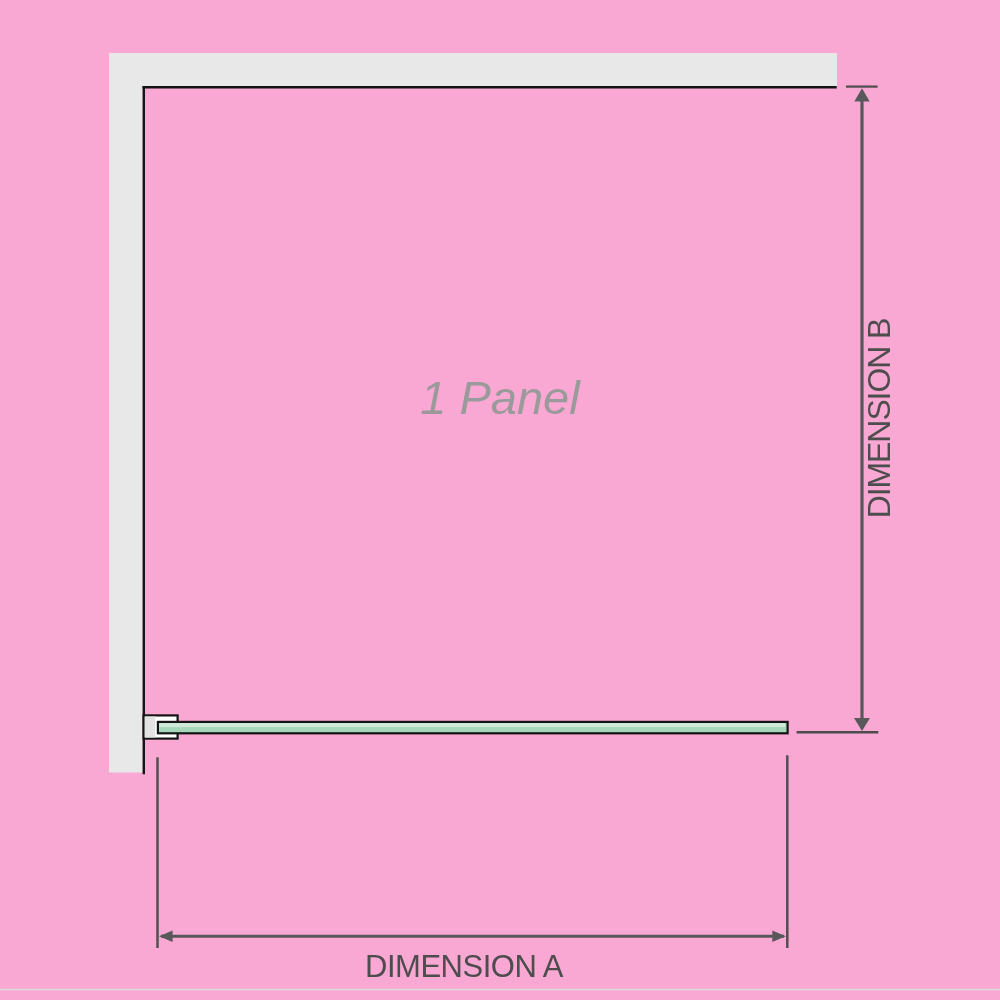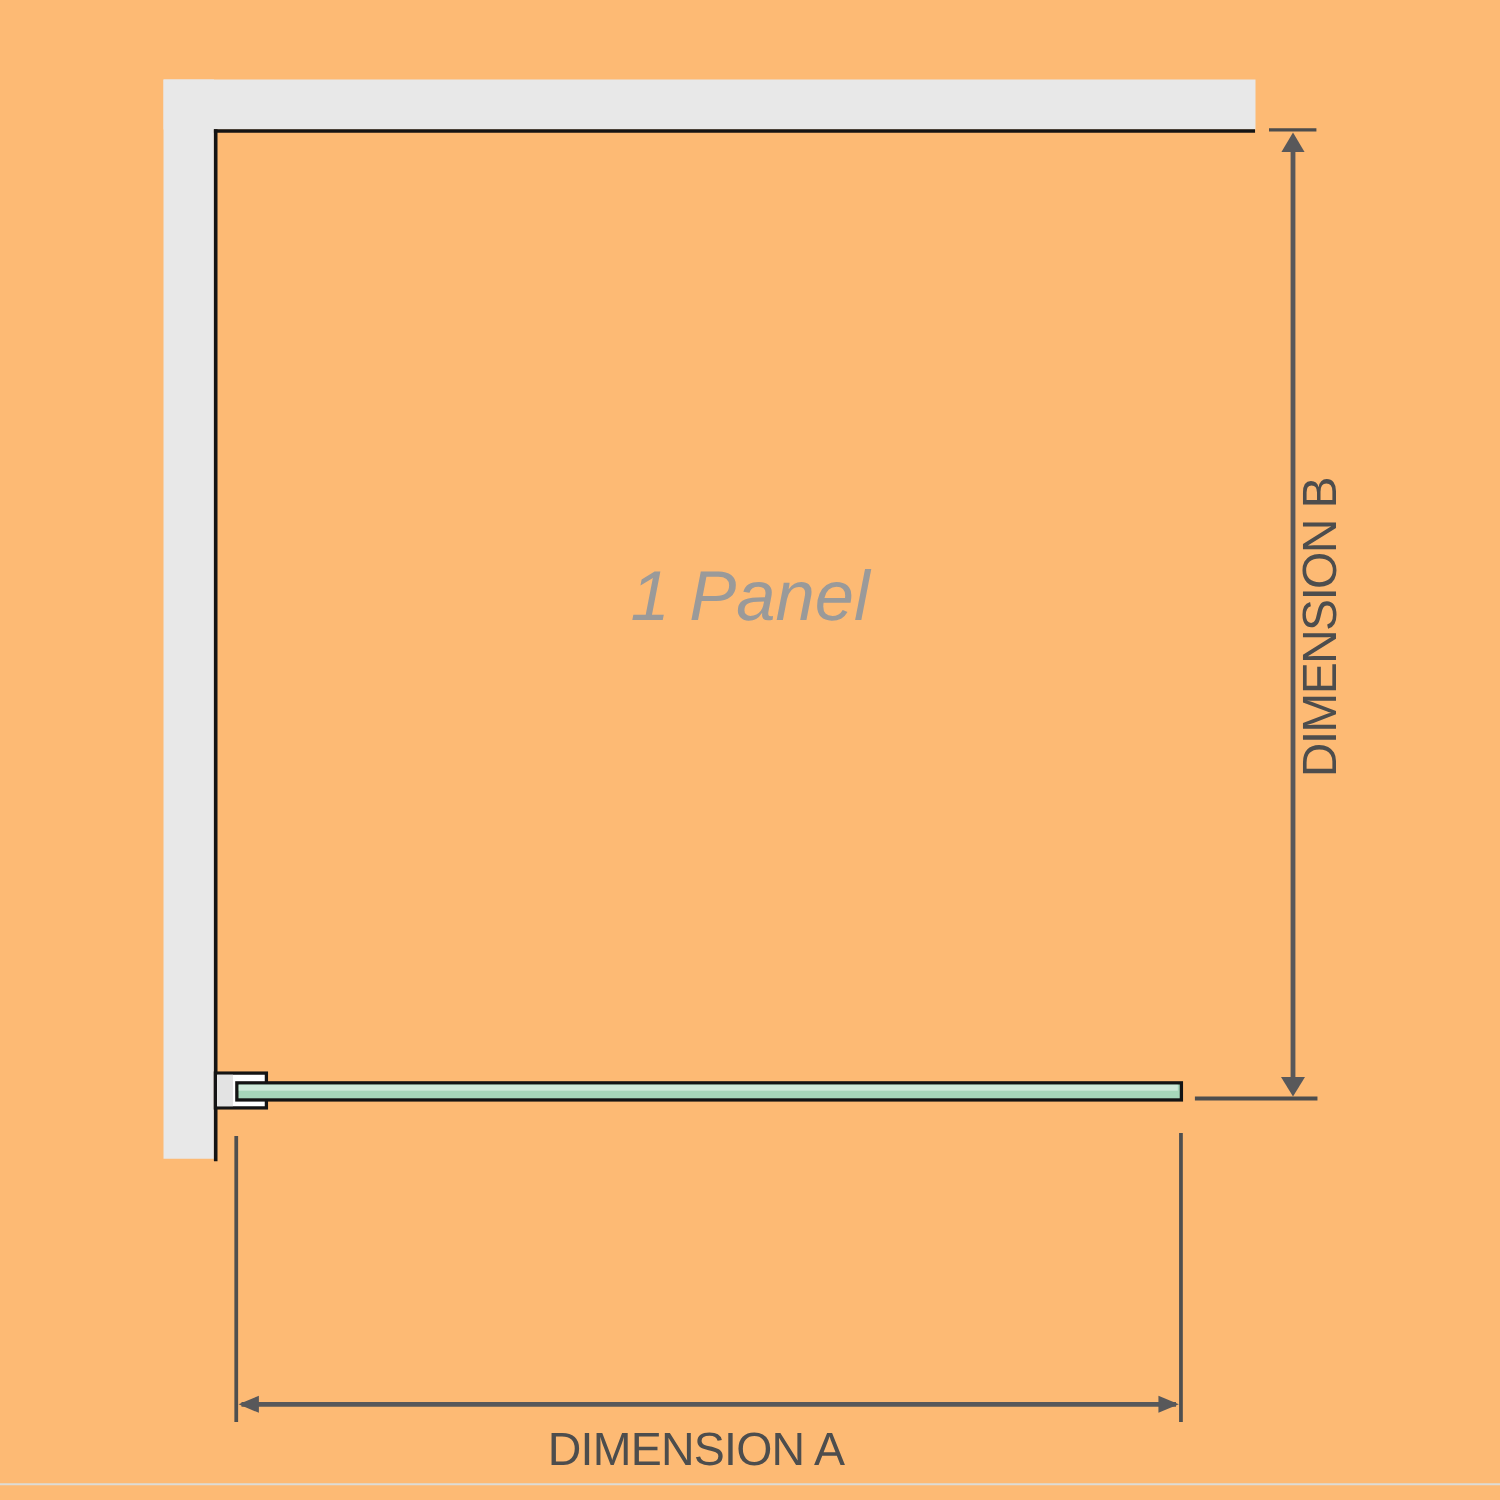--- a/index.html
+++ b/index.html
@@ -1,16 +1,16 @@
 <!DOCTYPE html>
 <html><head>
 <meta charset="utf-8">
 <style>
   html,body{margin:0;padding:0;background:#ffffff;}
-  .page{position:relative;width:1000px;height:1000px;background:#fdba74;overflow:hidden;
+  .page{position:relative;width:1000px;height:1000px;background:#f9a8d4;overflow:hidden;
         font-family:"Liberation Sans", sans-serif;}
   svg{position:absolute;left:0;top:0;}
 </style>
 </head>
 <body>
 <div class="page">
 <svg width="1000" height="1000" viewBox="0 0 1000 1000">
 
   <rect x="109" y="53" width="728" height="33.3" fill="#e8e8e8"></rect>
 

